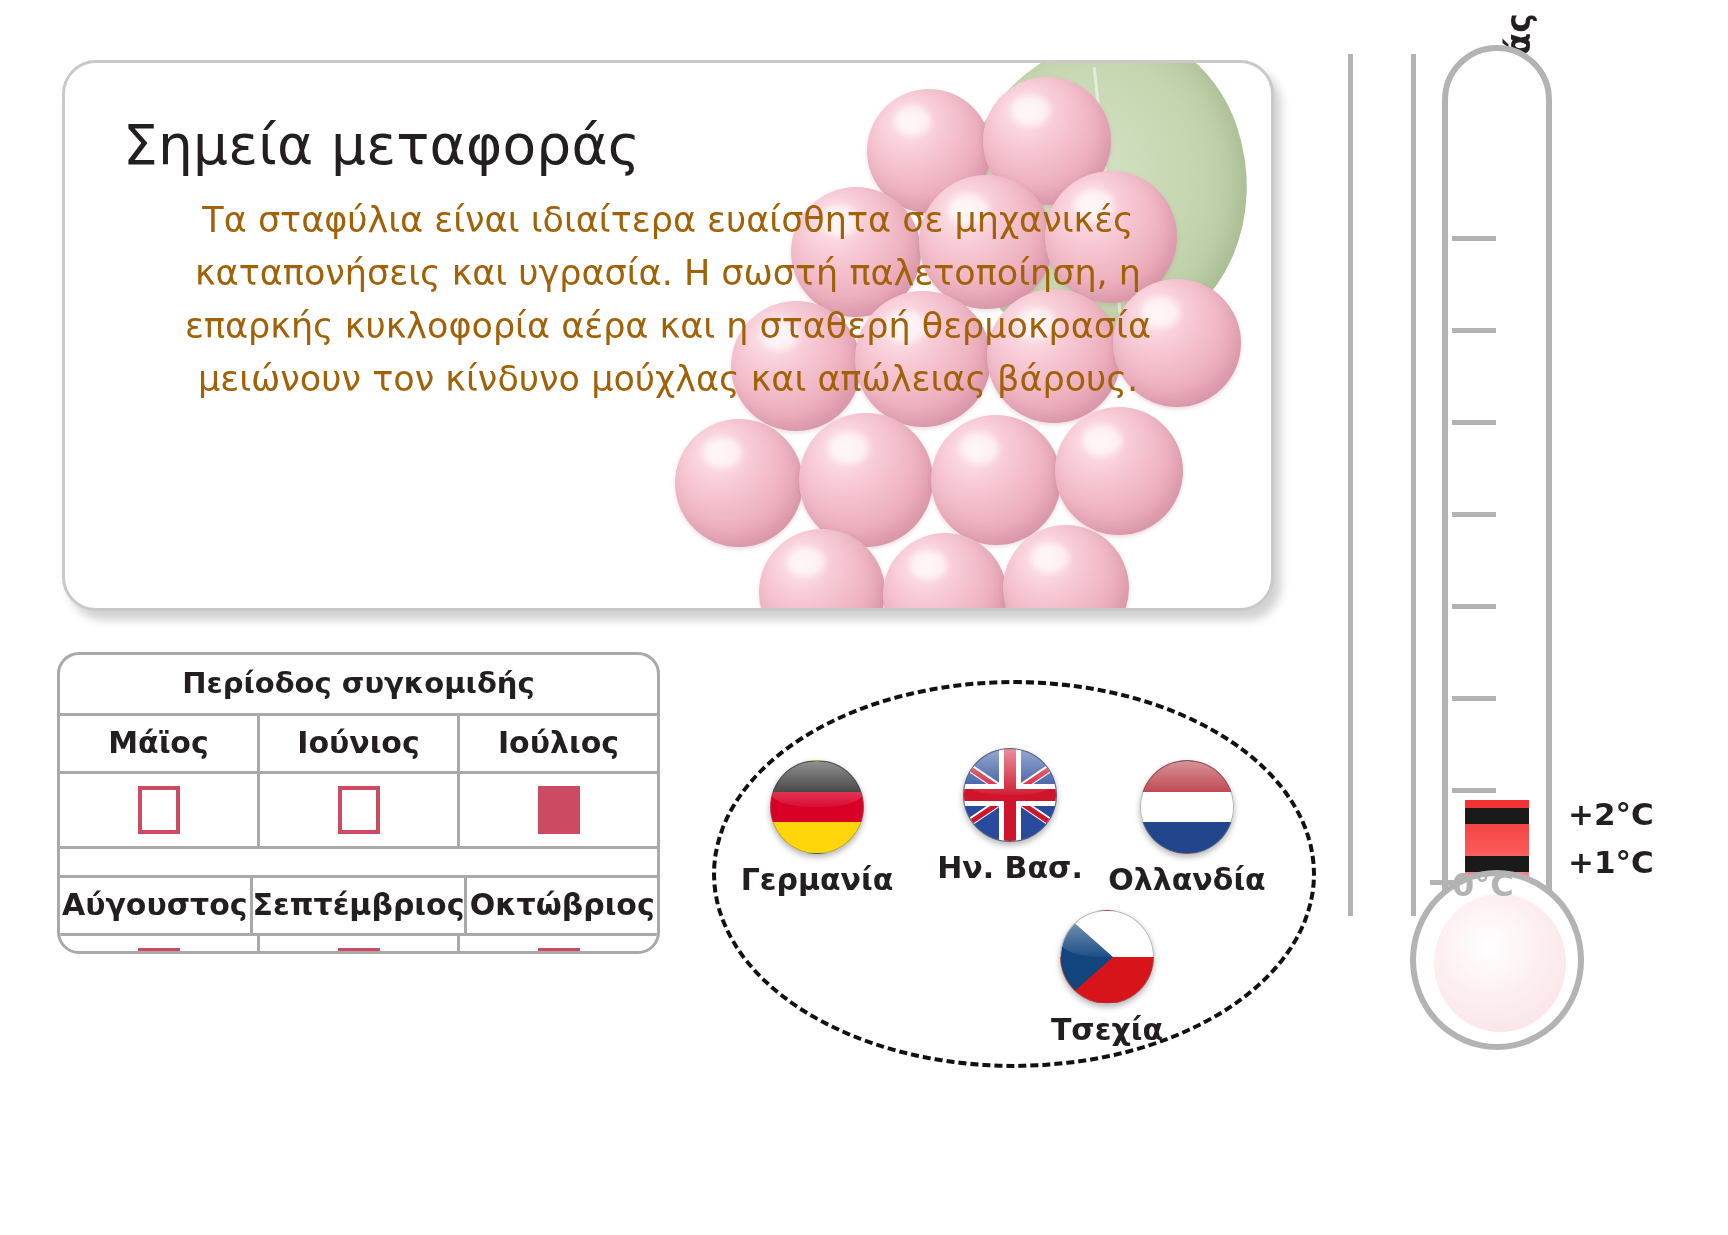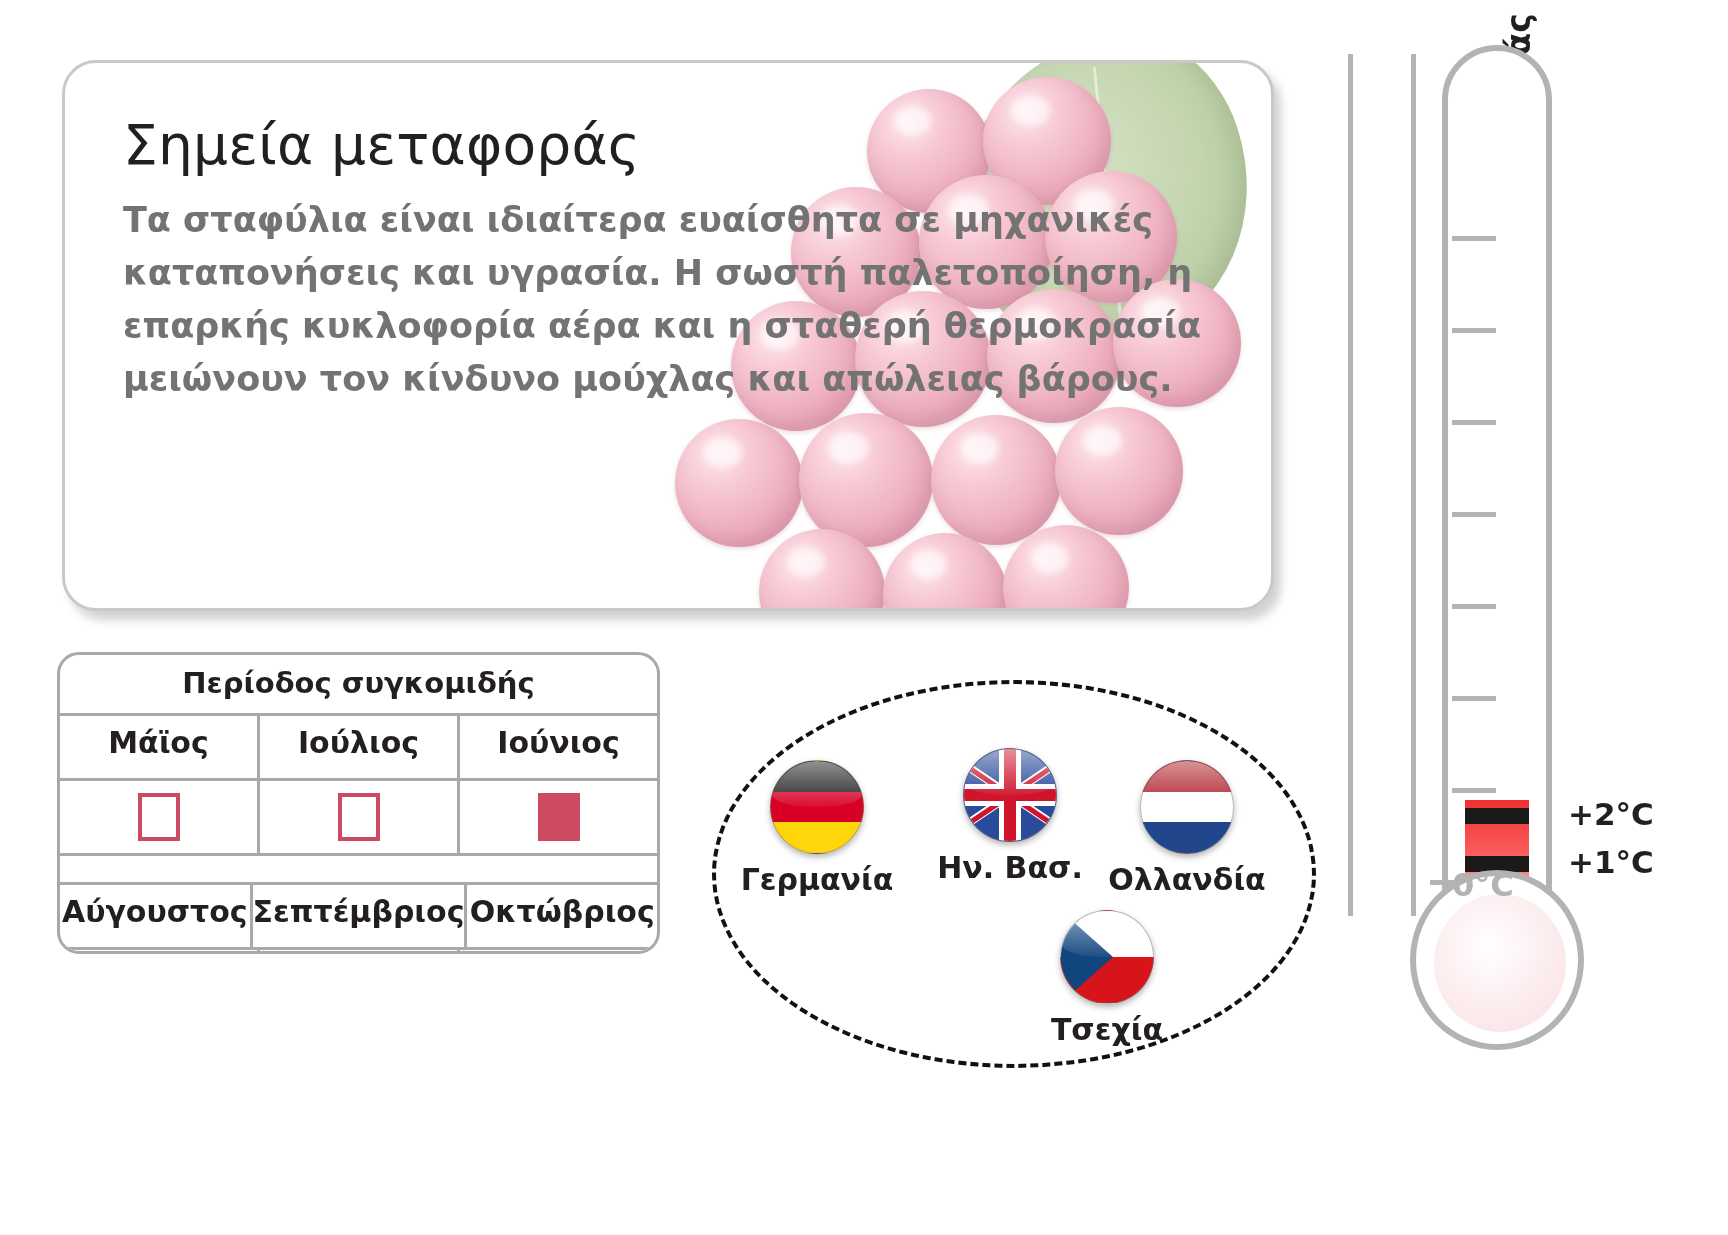--- a/index.html
+++ b/index.html
@@ -48,43 +48,43 @@
   }
   .stem{position:absolute;background:#cfd9bb;border-radius:4px;}
 
   .card-text{position:absolute;left:0;top:0;width:760px;height:100%;
     padding:52px 0 0 58px;box-sizing:border-box;}
   .card-title{
     font-size:55px;font-weight:400;color:#231f20;letter-spacing:.2px;
     margin:0 0 18px 0;line-height:1.1;
   }
   .card-body{
-    font-size:35px;line-height:1.52;color:#737373;font-weight:700;
-    margin:0;width:1090px;
+    font-size:35px;line-height:1.52;color:#a16207;font-weight:400;
+    margin:0;width:1090px;text-align:center;
   }
 
   
   .harvest{
     position:absolute;left:57px;top:652px;width:603px;height:302px;
     border:3px solid #a9a9a9;border-radius:22px;background:#fff;
     box-sizing:border-box;overflow:hidden;
   }
   .harvest-title{
     height:58px;line-height:56px;text-align:center;
     font-size:29px;font-weight:700;color:#231f20;
   }
   .hrow{display:flex;width:100%;}
   .hline{height:3px;background:#a9a9a9;width:100%;}
   .hcell{
     flex:1 1 0;text-align:center;box-sizing:border-box;
     border-right:3px solid #a9a9a9;
   }
   .hcell:last-child{border-right:none;}
   .hcell.label{font-size:30px;font-weight:700;color:#231f20;
-    height:62px;line-height:53px;}
+    height:55px;line-height:53px;}
   .hcell.box{height:72px;display:flex;align-items:center;justify-content:center;}
   .spacer{height:26px;}
   .chk{width:42px;height:48px;box-sizing:border-box;border:4px solid #cd4a63;}
   .chk.on{background:#cd4a63;}
 
   
   .export{
     position:absolute;left:700px;top:640px;width:620px;height:440px;
   }
   .export-title{
@@ -210,22 +210,22 @@
       <p class="card-body">Τα σταφύλια είναι ιδιαίτερα ευαίσθητα σε μηχανικές καταπονήσεις και υγρασία. Η σωστή παλετοποίηση, η επαρκής κυκλοφορία αέρα και η σταθερή θερμοκρασία μειώνουν τον κίνδυνο μούχλας και απώλειας βάρους.</p>
     </div>
   </div>
 
   <div class="harvest">
     <div class="harvest-title">Περίοδος συγκομιδής</div>
     <div class="hline"></div>
 
     <div class="hrow">
       <div class="hcell label">Μάϊος</div>
+      <div class="hcell label">Ιούνιος</div>
       <div class="hcell label">Ιούλιος</div>
-      <div class="hcell label">Ιούνιος</div>
     </div>
     <div class="hline"></div>
 
     <div class="hrow">
       <div class="hcell box">
           <span class="chk"></span>
         </div>
       <div class="hcell box">
           <span class="chk"></span>
         </div>

